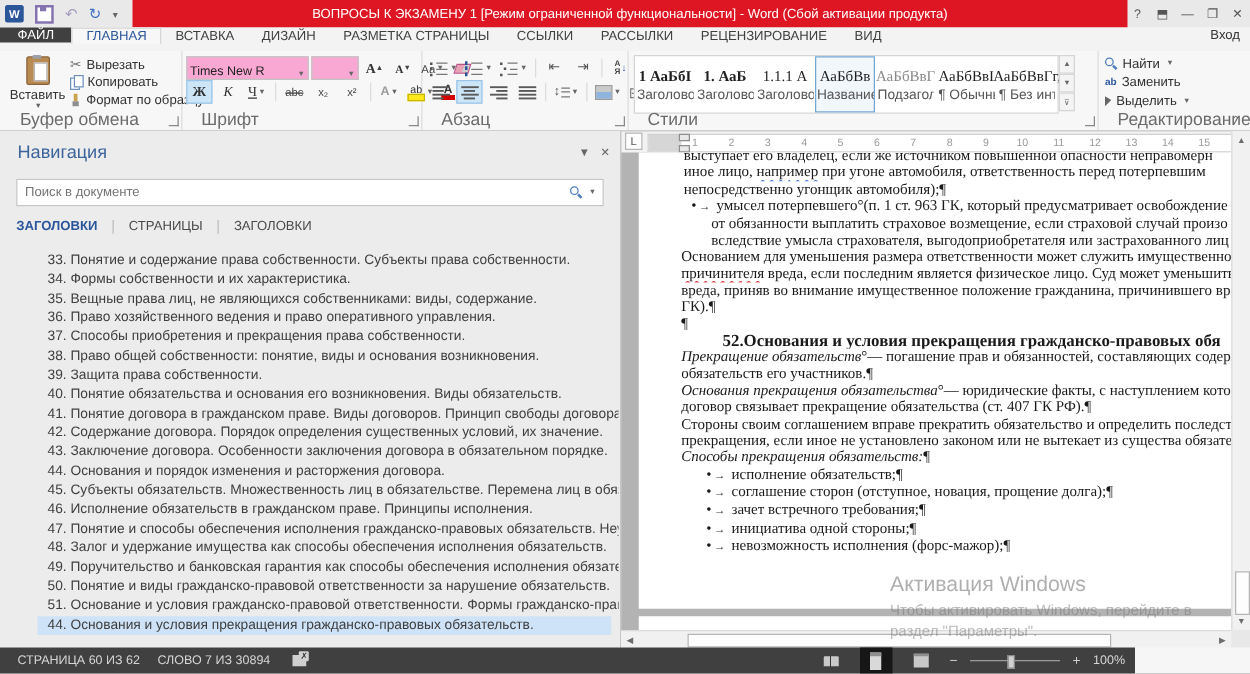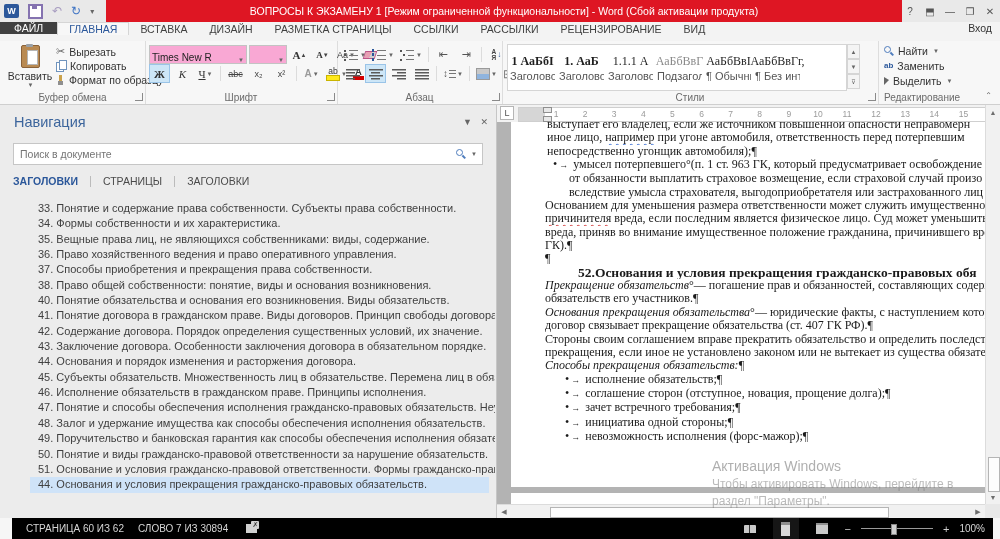--- a/index.html
+++ b/index.html
@@ -21,21 +21,21 @@
   .wbtn{width:20px;height:22px;display:flex;align-items:center;justify-content:center;color:#555;font-size:10px;}
   
   #tabsrow{position:absolute;left:0;top:22px;width:1000px;height:19px;background:#f3f3f3;display:flex;align-items:flex-start;font-size:10.5px;}
   .tab{padding:0 11px;display:flex;align-items:center;color:#3f3f3f;white-space:nowrap;}
   .tab.file{background:#404040;color:#fff;padding:0 14px;margin-left:0;}
   .tab.active{background:#f7f7f7;color:#2b579a;border:1px solid #d5d5d5;border-bottom:none;}
   .signin{margin-left:auto;padding-right:8px;display:flex;align-items:center;color:#333;}
   
   #ribbon{position:absolute;left:0;top:41px;width:1000px;height:63px;background:#f7f7f7;border-bottom:1px solid #cfcfcf;}
   .rgroup{position:absolute;top:0;height:63px;border-right:1px solid #ddd;}
-  .glabel{position:absolute;bottom:1px;left:0;right:0;text-align:center;font-size:10px;color:#6b6b6b;white-space:nowrap;}
+  .glabel{position:absolute;bottom:1px;left:16px;right:0;font-size:14px;color:#6b6b6b;white-space:nowrap;}
   .dlaunch{position:absolute;right:2px;bottom:3px;width:7px;height:7px;border-right:1px solid #8a8a8a;border-bottom:1px solid #8a8a8a;}
   .rrow{display:flex;align-items:center;gap:2px;}
   .rbtn{display:flex;align-items:center;justify-content:center;min-width:17px;height:17px;padding:0 1px;border:1px solid transparent;}
   .rbtn.on{background:#cde6f7;border-color:#9ac4e8;}
   .chev{font-size:6px;color:#666;margin-left:1px;}
   .vsep{width:1px;height:15px;background:#dcdcdc;margin:0 2px;}
   
   #g-clip .paste{position:absolute;left:8px;top:4px;width:44px;height:56px;display:flex;flex-direction:column;align-items:center;font-size:10.5px;color:#333;}
   .clipboard-ico{width:17px;height:21px;background:#b98a52;border:1px solid #8a6239;border-radius:2px;position:relative;margin-bottom:2px;}
   .clipboard-ico::before{content:"";position:absolute;top:-2px;left:4px;width:7px;height:3px;background:#9aa0a6;border-radius:1px;}
@@ -142,32 +142,32 @@
   .dline{white-space:nowrap;overflow:hidden;}
   .dline.body{padding-left:34px;} .dline.hang{padding-left:36px;} .dline.hang2{padding-left:58px;}
   .dline.heading{padding-left:67px;font-weight:bold;font-size:13.5px;}
   .dline.bullet.b1{padding-left:42px;} .dline.bullet.b2{padding-left:54px;}
   .bmark{margin-right:2px;} .tabmark{font-size:9px;color:#333;margin-right:5px;}
   .run.i{font-style:italic;}
   .run.u-blue{text-decoration:underline;text-decoration-style:wavy;text-decoration-color:#3b6fd4;text-decoration-thickness:1px;text-underline-offset:2px;}
   .run.u-red{text-decoration:underline;text-decoration-style:wavy;text-decoration-color:#d43b3b;text-decoration-thickness:1px;text-underline-offset:2px;}
   
   #watermark{position:absolute;left:712px;top:458px;z-index:5;color:rgba(110,110,110,.55);pointer-events:none;}
-  #watermark .w1{font-size:14px;}
+  #watermark .w1{font-size:17px;}
   #watermark .w2{font-size:12px;margin-top:3px;color:rgba(120,120,120,.5);}
   
   #vscroll{position:absolute;left:985px;top:105px;width:15px;height:399px;background:#f1f1f1;border-left:1px solid #dcdcdc;box-sizing:border-box;}
   .sbtn-arrow{position:absolute;left:0;width:100%;height:14px;display:flex;align-items:center;justify-content:center;font-size:7px;color:#6d6d6d;}
   #vthumb{position:absolute;left:2px;width:10px;top:352px;height:33px;background:#fdfdfd;border:1px solid #b5b5b5;}
   #corner{position:absolute;left:985px;top:504px;width:15px;height:14px;background:#e8e8e8;}
   #hscroll{position:absolute;left:497px;top:504px;width:488px;height:14px;background:#f1f1f1;border-top:1px solid #dcdcdc;box-sizing:border-box;}
   #hthumb{position:absolute;left:53px;top:2px;width:337px;height:9px;background:#fdfdfd;border:1px solid #b5b5b5;}
   .harrow{position:absolute;top:0;width:14px;height:100%;display:flex;align-items:center;justify-content:center;font-size:7px;color:#6d6d6d;}
   
-  #statusbar{position:absolute;left:0;top:518px;width:981px;height:21px;background:#000000;color:#d6d6d6;display:flex;align-items:center;font-size:10px;margin-left:12px;}
+  #statusbar{position:absolute;left:0;top:518px;width:908px;height:21px;background:#404040;color:#d6d6d6;display:flex;align-items:center;font-size:10px;}
   .sb-item{margin-left:14px;white-space:nowrap;}
   .ic-proof{width:11px;height:9px;background:#d0d0d0;position:relative;margin-left:18px;}
   .ic-proof::after{content:"✗";position:absolute;right:-2px;top:-3px;font-size:7px;color:#363636;background:#d0d0d0;border-radius:1px;padding:0 1px;}
   .sb-right{margin-left:auto;display:flex;align-items:center;gap:10px;padding-right:8px;}
   .viewbtn{width:26px;height:21px;display:flex;align-items:center;justify-content:center;}
   .viewbtn.on{background:#161616;}
   .ic-read{width:12px;height:8px;background:linear-gradient(90deg,#c9c9c9 0 5px,#363636 5px 6px,#c9c9c9 6px 100%);border-radius:1px 1px 0 0;}
   .ic-print{width:9px;height:11px;background:#d9d9d9;border-top:3px solid #8f8f8f;}
   .ic-web{width:12px;height:9px;background:#c9c9c9;border-top:2px solid #8f8f8f;}
   .zoomtrack{width:72px;height:1px;background:#9a9a9a;position:relative;}
@@ -385,20 +385,24 @@
             <div class="stname">Заголово...</div>
           </div>
           <div class="stitem">
             <div class="stprev b">1. АаБ</div>
             <div class="stname">Заголово...</div>
           </div>
           <div class="stitem">
             <div class="stprev">1.1.1 А</div>
             <div class="stname">Заголово...</div>
           </div>
+          <div class="stitem sel">
+            <div class="stprev">АаБбВв</div>
+            <div class="stname">Название</div>
+          </div>
           <div class="stitem">
             <div class="stprev gray">АаБбВвГ</div>
             <div class="stname">Подзагол...</div>
           </div>
           <div class="stitem">
             <div class="stprev">АаБбВвІ</div>
             <div class="stname">¶ Обычный</div>
           </div>
           <div class="stitem">
             <div class="stprev">АаБбВвГг,</div>
@@ -452,20 +456,21 @@
         <div class="ntab-sep"></div>
         <div class="ntab">ЗАГОЛОВКИ</div>
       </div>
     <div class="nav-list" id="nav-list">
         <div class="nav-item">33. Понятие и содержание права собственности. Субъекты права собственности.</div>
         <div class="nav-item">34. Формы собственности и их характеристика.</div>
         <div class="nav-item">35. Вещные права лиц, не являющихся собственниками: виды, содержание.</div>
         <div class="nav-item">36. Право хозяйственного ведения и право оперативного управления.</div>
         <div class="nav-item">37. Способы приобретения и прекращения права собственности.</div>
         <div class="nav-item">38. Право общей собственности: понятие, виды и основания возникновения.</div>
+        <div class="nav-item">39. Защита права собственности.</div>
         <div class="nav-item">40. Понятие обязательства и основания его возникновения. Виды обязательств.</div>
         <div class="nav-item">41. Понятие договора в гражданском праве. Виды договоров. Принцип свободы договора.</div>
         <div class="nav-item">42. Содержание договора. Порядок определения существенных условий, их значение.</div>
         <div class="nav-item">43. Заключение договора. Особенности заключения договора в обязательном порядке.</div>
         <div class="nav-item">44. Основания и порядок изменения и расторжения договора.</div>
         <div class="nav-item">45. Субъекты обязательств. Множественность лиц в обязательстве. Перемена лиц в обязательстве.</div>
         <div class="nav-item">46. Исполнение обязательств в гражданском праве. Принципы исполнения.</div>
         <div class="nav-item">47. Понятие и способы обеспечения исполнения гражданско-правовых обязательств. Неустойка и задаток.</div>
         <div class="nav-item">48. Залог и удержание имущества как способы обеспечения исполнения обязательств.</div>
         <div class="nav-item">49. Поручительство и банковская гарантия как способы обеспечения исполнения обязательств.</div>

